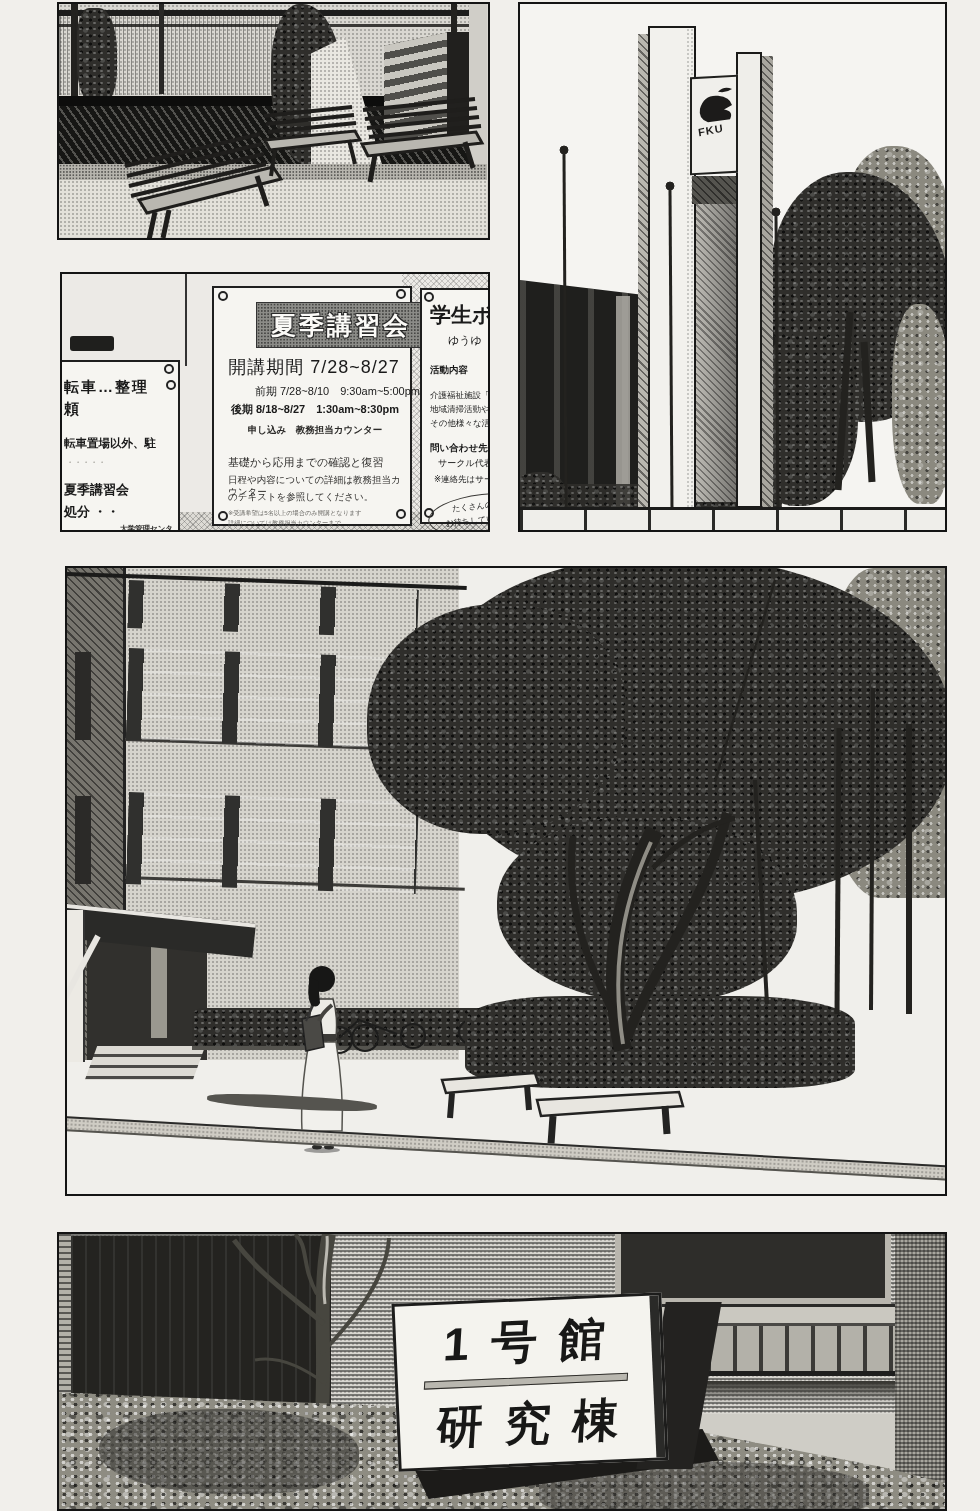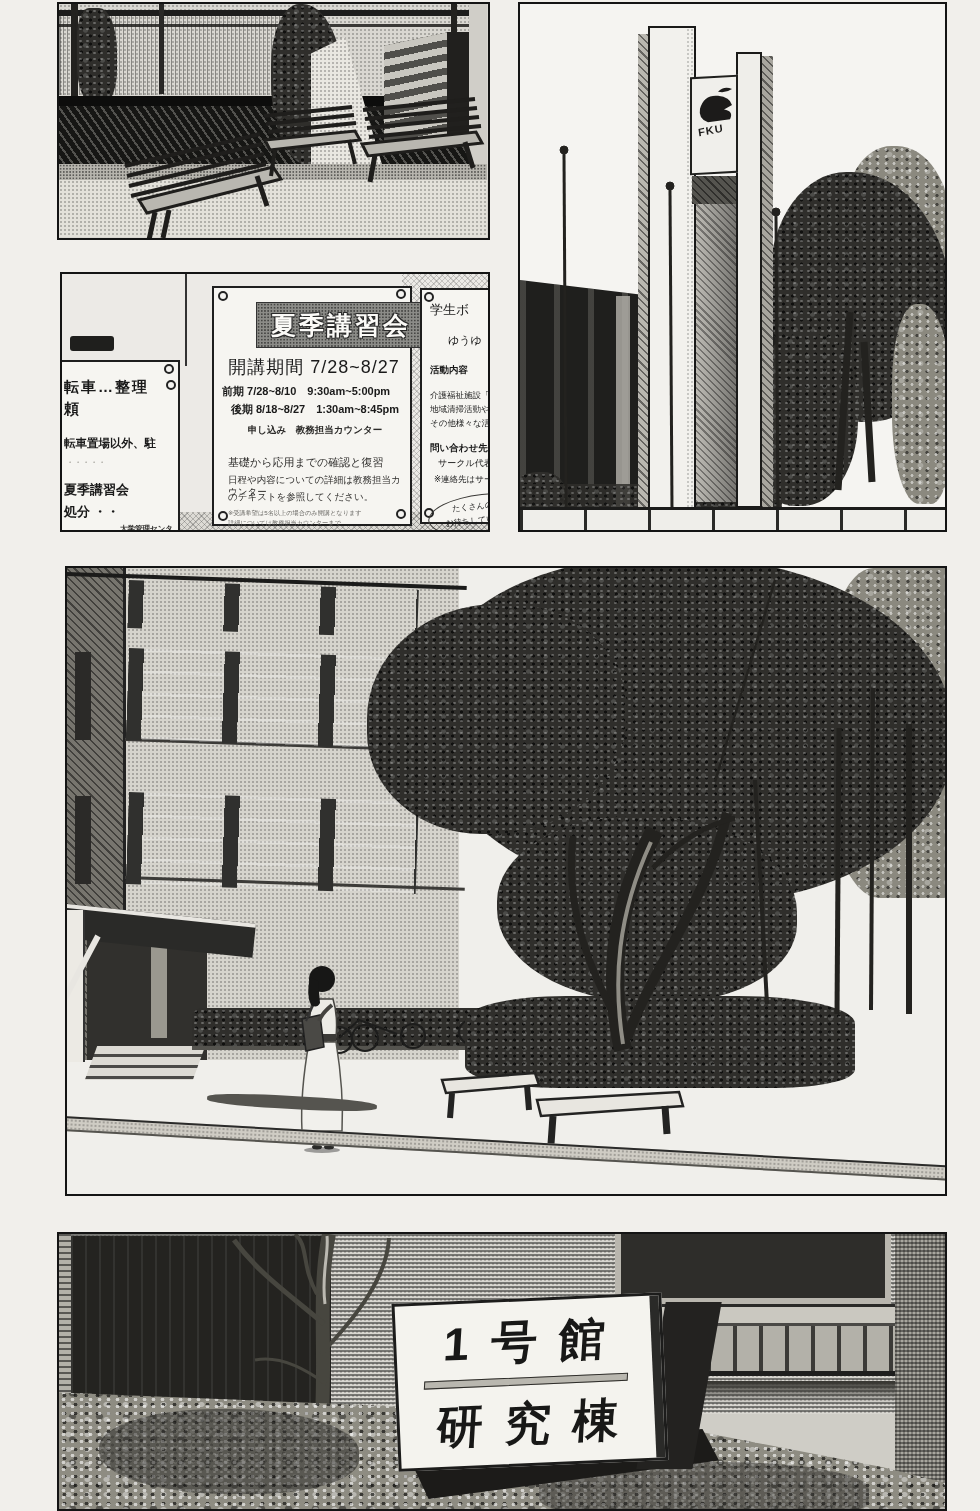--- a/index.html
+++ b/index.html
@@ -90,34 +90,34 @@
 
     <div class="abs paper" style="left:150px;top:12px;width:200px;height:240px;">
       <div class="pin" style="left:4px;top:3px;"></div>
       <div class="pin" style="right:4px;top:1px;"></div>
       <div class="pin" style="left:4px;bottom:3px;"></div>
       <div class="pin" style="right:4px;bottom:5px;"></div>
       <div class="abs dotsDense" style="left:14px;top:14px;width:168px;height:44px;background-color:#8c8c88;border:1px solid #333;text-align:center;margin-left:28px;">
         <span class="jp" style="display:inline-block;margin-top:7px;font-size:25px;font-weight:bold;letter-spacing:3px;color:#fbfaf7;text-shadow:1px 1px 0 #2a2a2a,-1px 1px 0 #2a2a2a,1px -1px 0 #2a2a2a,-1px -1px 0 #2a2a2a;">夏季講習会</span>
       </div>
       <div class="abs jp" style="left:14px;top:68px;width:172px;font-size:18px;font-weight:normal;text-align:center;letter-spacing:1px;">開講期間 7/28~8/27</div>
-      <div class="abs jp" style="left:8px;top:97px;width:178px;font-size:11px;font-weight:bold;text-align:left;">前期 7/28~8/10　9:30am~5:00pm</div>
-      <div class="abs jp" style="left:12px;top:115px;width:178px;font-size:11px;font-weight:bold;text-align:center;">後期 8/18~8/27　1:30am~8:45pm</div>
+      <div class="abs jp" style="left:28px;top:97px;width:178px;font-size:11px;font-weight:normal;text-align:right;">前期 7/28~8/10　9:30am~5:00pm</div>
+      <div class="abs jp" style="left:12px;top:115px;width:178px;font-size:11px;font-weight:bold;text-align:center;">後期 8/18~8/27　1:30am~8:30pm</div>
       <div class="abs jp" style="left:12px;top:136px;width:178px;font-size:9.5px;font-weight:bold;text-align:center;color:#2c2b29;">申し込み　教務担当カウンター</div>
       <div class="abs jp" style="left:14px;top:168px;font-size:11px;color:#2e2d2b;">基礎から応用までの確認と復習</div>
       <div class="abs jp" style="left:14px;top:186px;font-size:9.5px;color:#2e2d2b;">日程や内容についての詳細は教務担当カウンター</div>
       <div class="abs jp" style="left:14px;top:203px;font-size:9.5px;color:#2e2d2b;">のテキストを参照してください。</div>
       <div class="abs jp" style="left:14px;top:221px;font-size:6.2px;color:#6a6965;">※受講希望は5名以上の場合のみ開講となります</div>
       <div class="abs jp" style="left:14px;top:231px;font-size:6.2px;color:#6a6965;">詳細については教務担当カウンターまで</div>
     </div>
 
     <div class="abs paper" style="left:358px;top:14px;width:80px;height:236px;border-right:none;">
       <div class="pin" style="left:2px;top:2px;"></div>
       <div class="pin" style="left:2px;bottom:4px;"></div>
-      <div class="abs jp" style="left:8px;top:12px;font-size:13px;font-weight:normal;white-space:nowrap;">学生ボ</div>
+      <div class="abs jp" style="left:8px;top:12px;font-size:21px;font-weight:bold;white-space:nowrap;">学生ボ</div>
       <div class="abs jp" style="left:26px;top:44px;font-size:11px;white-space:nowrap;">ゆうゆ</div>
       <div class="abs jp" style="left:8px;top:74px;font-size:9.5px;font-weight:bold;white-space:nowrap;">活動内容</div>
       <div class="abs jp" style="left:8px;top:100px;font-size:8.5px;white-space:nowrap;">介護福祉施設「ゆ</div>
       <div class="abs jp" style="left:8px;top:114px;font-size:8.5px;white-space:nowrap;">地域清掃活動やリ</div>
       <div class="abs jp" style="left:8px;top:128px;font-size:8.5px;white-space:nowrap;">その他様々な活動</div>
       <div class="abs jp" style="left:8px;top:152px;font-size:9.5px;font-weight:bold;white-space:nowrap;">問い合わせ先</div>
       <div class="abs jp" style="left:16px;top:168px;font-size:9px;white-space:nowrap;">サークル代表</div>
       <div class="abs jp" style="left:12px;top:184px;font-size:8.5px;white-space:nowrap;">※連絡先はサー</div>
       <div class="abs" style="left:6px;top:204px;width:110px;height:40px;border:1.5px solid #3a3936;border-radius:50%;transform:rotate(-6deg);">
         <div class="abs jp" style="left:24px;top:6px;font-size:8px;white-space:nowrap;">たくさんの</div>

